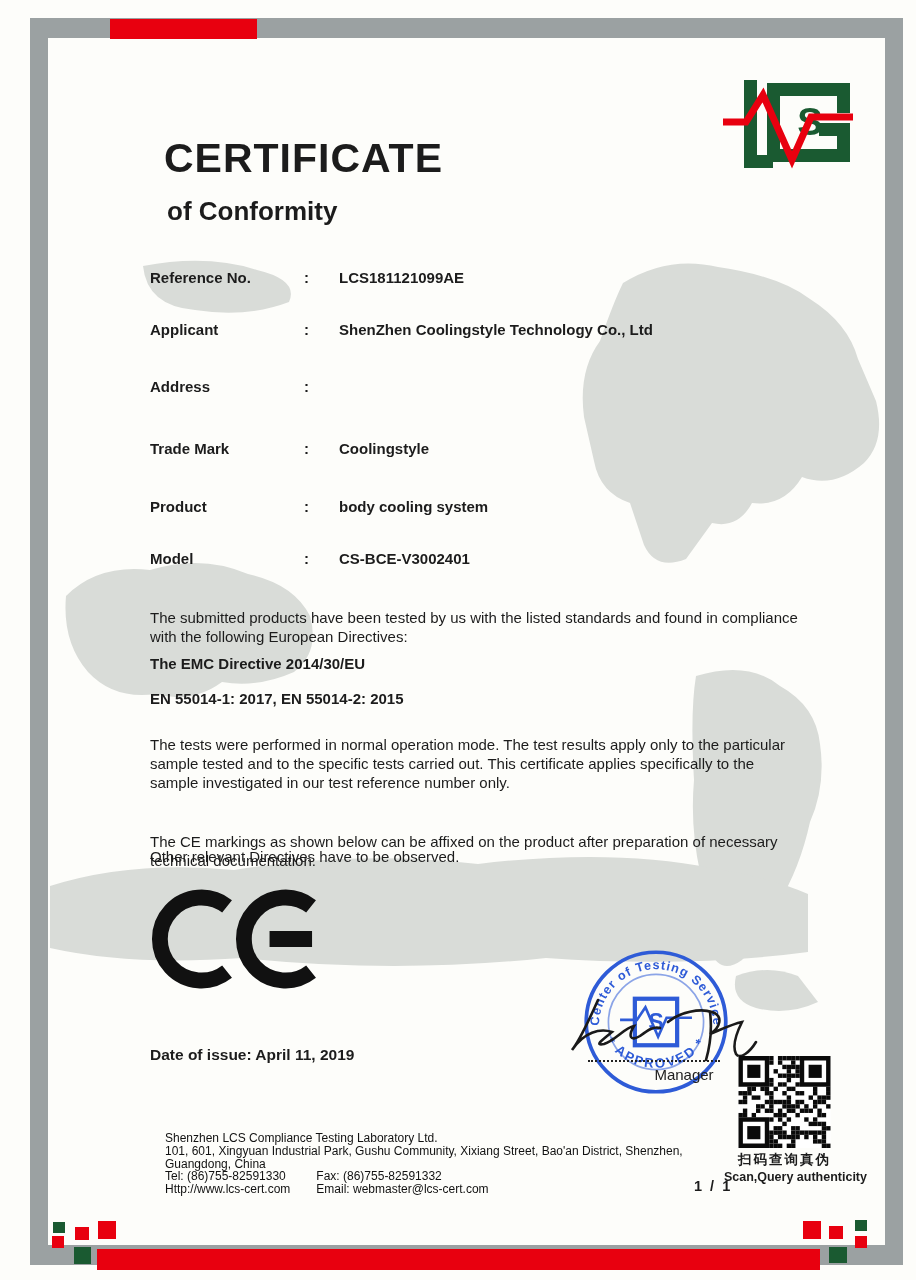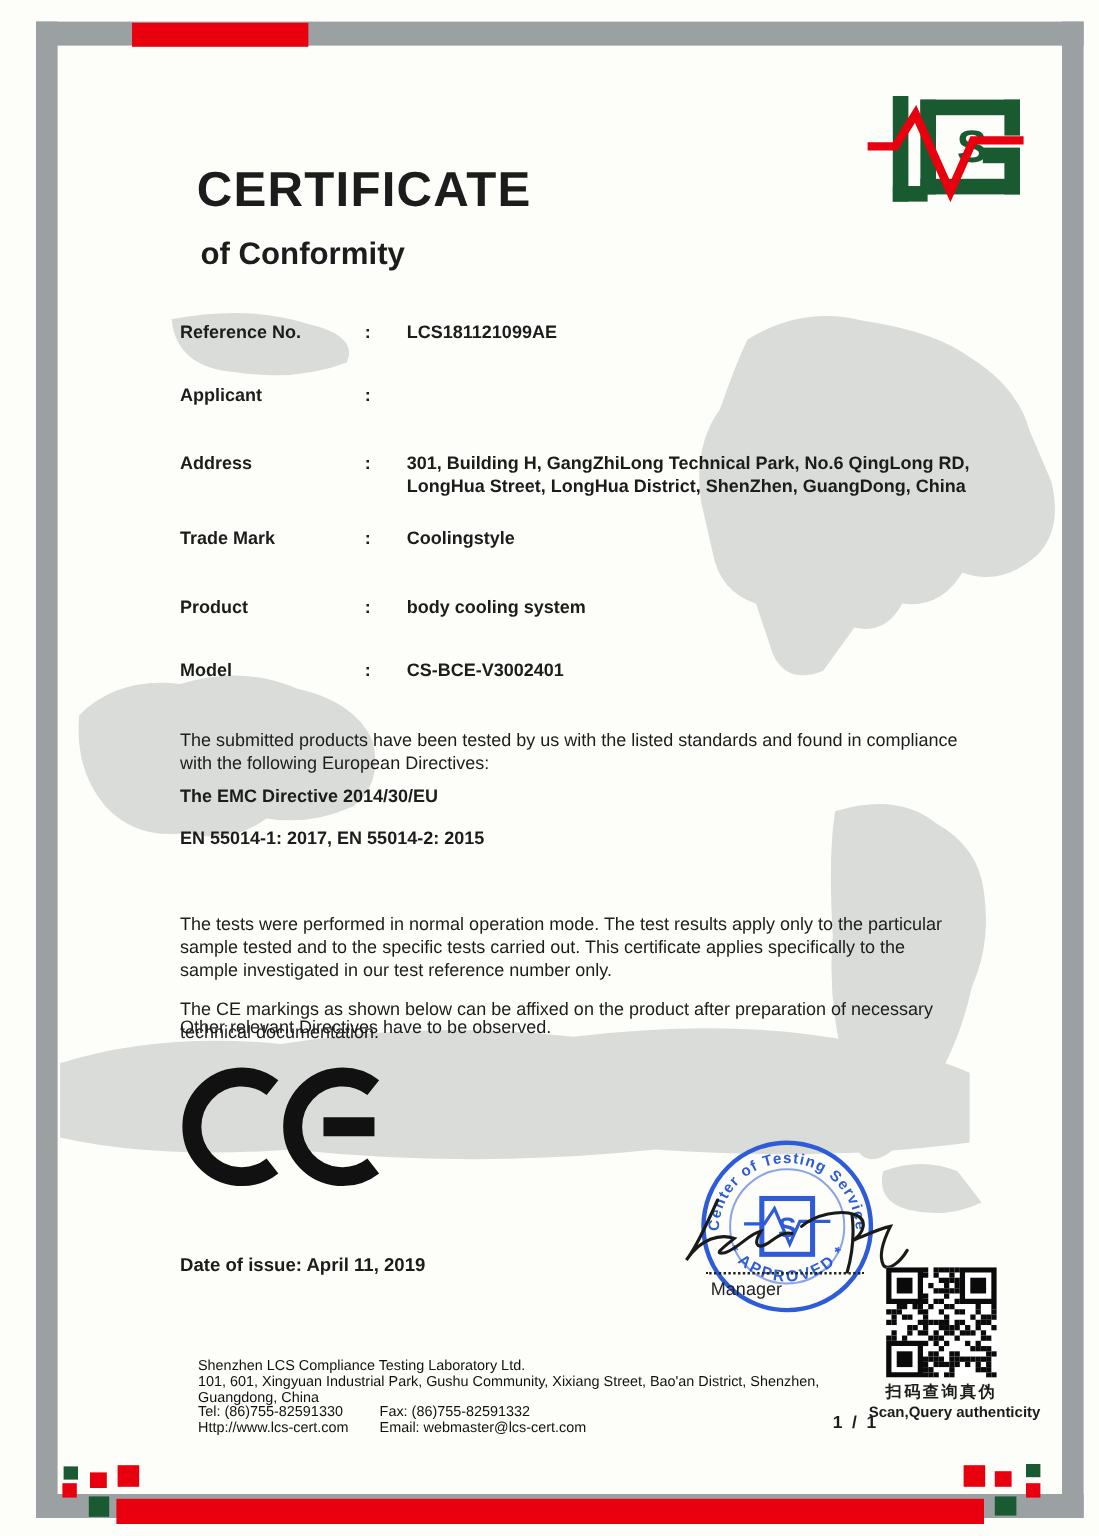--- a/index.html
+++ b/index.html
@@ -36,21 +36,21 @@
   
   .para{position:absolute;left:150px;width:648px;font-size:15px;line-height:19px;}
   .para.bold{font-weight:bold;}
   
   .ce-svg{left:148px;top:884px;width:168px;height:110px;}
   
   .date-issue{left:150px;top:1046px;font-size:15.5px;font-weight:bold;}
   .stamp-svg{left:582px;top:948px;width:148px;height:148px;}
   .sig-svg{left:560px;top:988px;width:215px;height:80px;}
   .dotted-line{left:588px;top:1060px;width:132px;height:0;border-bottom:2px dotted #222;}
-  .manager{left:566px;top:1066px;width:112px;text-align:center;font-size:15px;color:#222;}
+  .manager{left:628px;top:1066px;width:112px;text-align:center;font-size:15px;color:#222;}
   .qr-wrap{left:702px;top:1056px;width:165px;text-align:center;}
   .qr-svg{width:97px;height:92px;display:block;margin:0 auto;}
   .qr-cn{font-size:13.5px;font-weight:bold;margin-top:3px;letter-spacing:2px;}
   .qr-en{font-size:12.5px;font-weight:bold;margin-top:1px;text-align:right;}
   .page-num{left:694px;top:1178px;font-size:14.5px;font-weight:bold;letter-spacing:2px;}
   
   .footer{left:165px;top:1132px;width:540px;font-size:12px;line-height:12.8px;color:#111;}
   .footer .col1{display:inline-block;width:148px;}
 </style>
 </head>
@@ -94,46 +94,46 @@
 <div class="abs subtitle">of Conformity</div>
 
 <div class="field-row" style="top:268px;">
   <span>Reference No.</span>
   <span>:</span>
   <span class="val">LCS181121099AE</span>
 </div>
 <div class="field-row" style="top:320px;">
   <span>Applicant</span>
   <span>:</span>
+  <span class="val">ShenZhen Coolingstyle Technology Co., Ltd</span>
 </div>
 <div class="field-row" style="top:377px;">
   <span>Address</span>
   <span>:</span>
-  <span class="val">301, Building H, GangZhiLong Technical Park, No.6 QingLong RD, LongHua Street, LongHua District, ShenZhen, GuangDong, China</span>
 </div>
 <div class="field-row" style="top:439px;">
   <span>Trade Mark</span>
   <span>:</span>
   <span class="val">Coolingstyle</span>
 </div>
 <div class="field-row" style="top:497px;">
   <span>Product</span>
   <span>:</span>
   <span class="val">body cooling system</span>
 </div>
 <div class="field-row" style="top:549px;">
   <span>Model</span>
   <span>:</span>
   <span class="val">CS-BCE-V3002401</span>
 </div>
 
 <div class="para" style="top:608px;">The submitted products have been tested by us with the listed standards and found in compliance with the following European Directives:</div>
 <div class="para bold" style="top:654px;">The EMC Directive 2014/30/EU</div>
 <div class="para bold" style="top:689px;">EN 55014-1: 2017, EN 55014-2: 2015</div>
-<div class="para" style="top:735px;margin-top:26px;">The tests were performed in normal operation mode. The test results apply only to the particular sample tested and to the specific tests carried out. This certificate applies specifically to the sample investigated in our test reference number only.</div>
+<div class="para" style="top:735px;">The tests were performed in normal operation mode. The test results apply only to the particular sample tested and to the specific tests carried out. This certificate applies specifically to the sample investigated in our test reference number only.</div>
 <div class="para" style="top:804px;margin-top:28px;">The CE markings as shown below can be affixed on the product after preparation of necessary technical documentation.</div>
 <div class="para" style="top:847px;">Other relevant Directives have to be observed.</div>
 
 <svg class="abs ce-svg" viewBox="0 0 170 110">
   <g fill="none" stroke="#111" stroke-width="16" stroke-linecap="butt">
     <path d="M 80,22 A 42,42 0 1 0 80,88"></path>
     <path d="M 165,22 A 42,42 0 1 0 165,88"></path>
     <path d="M 123,55 H 166"></path>
   </g>
 </svg>

